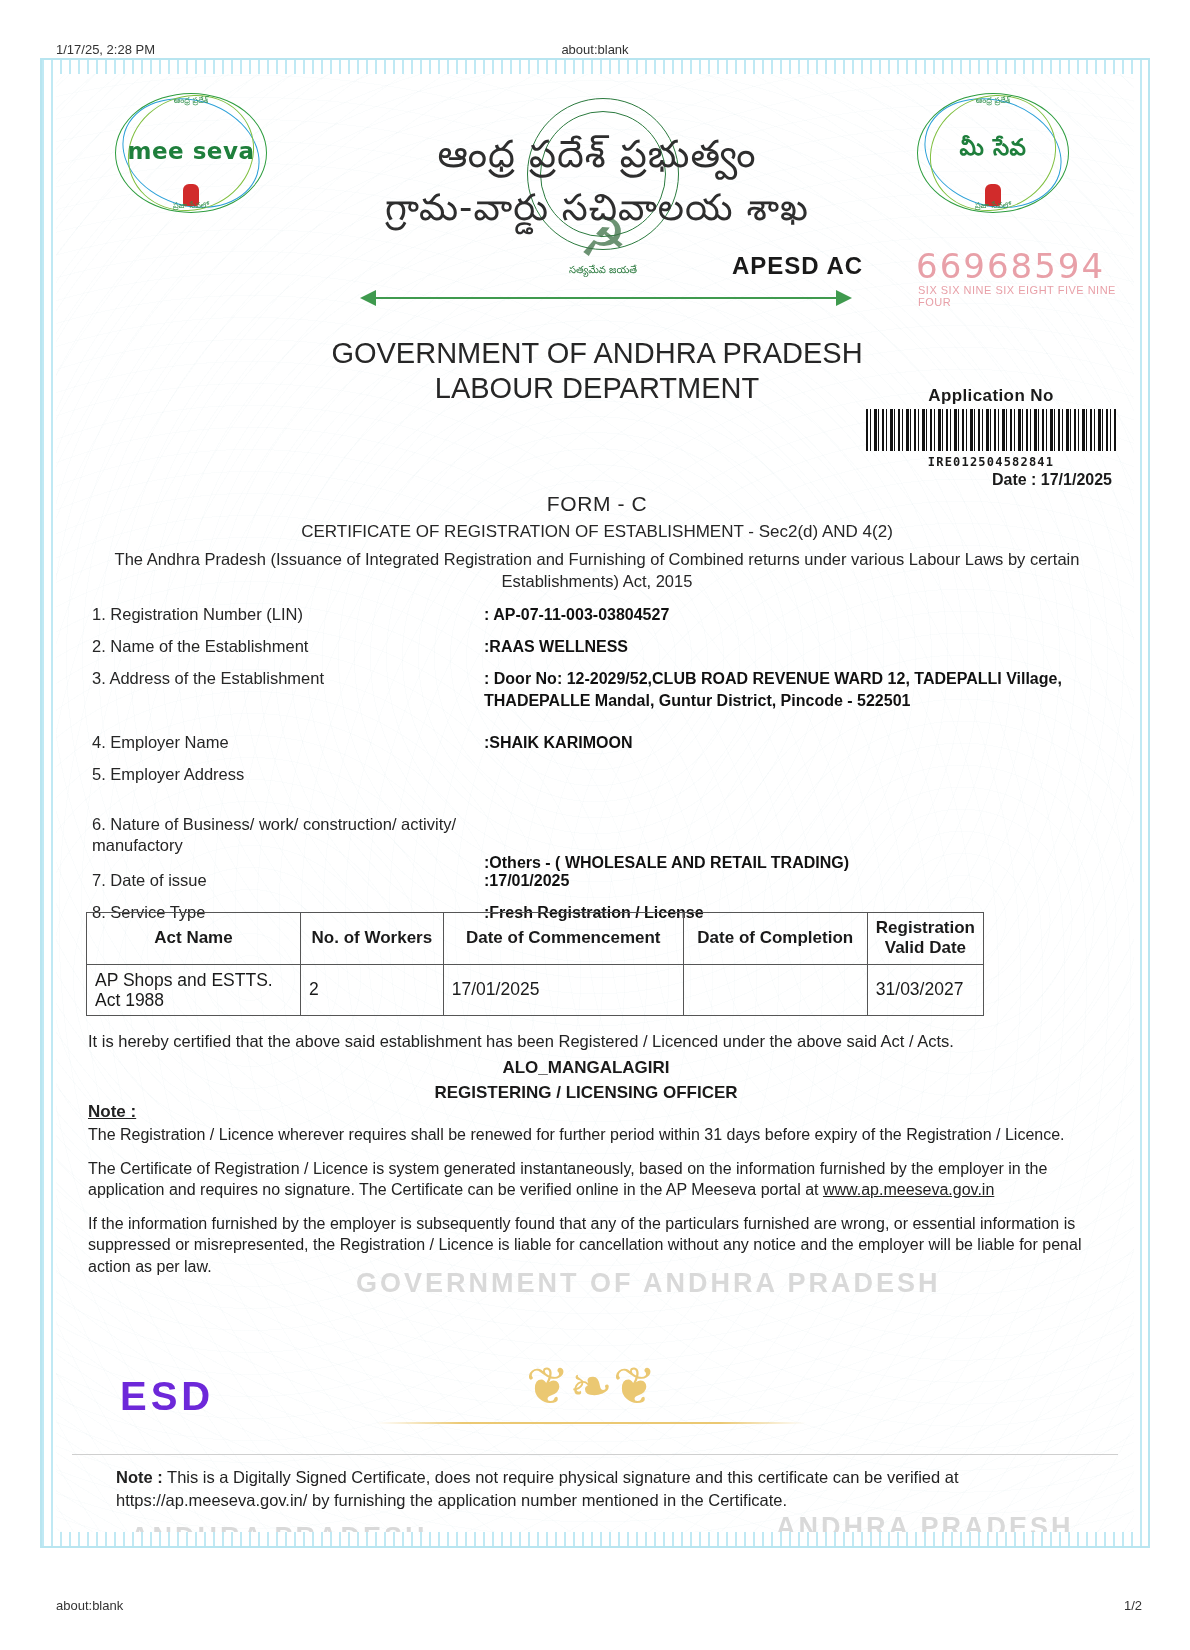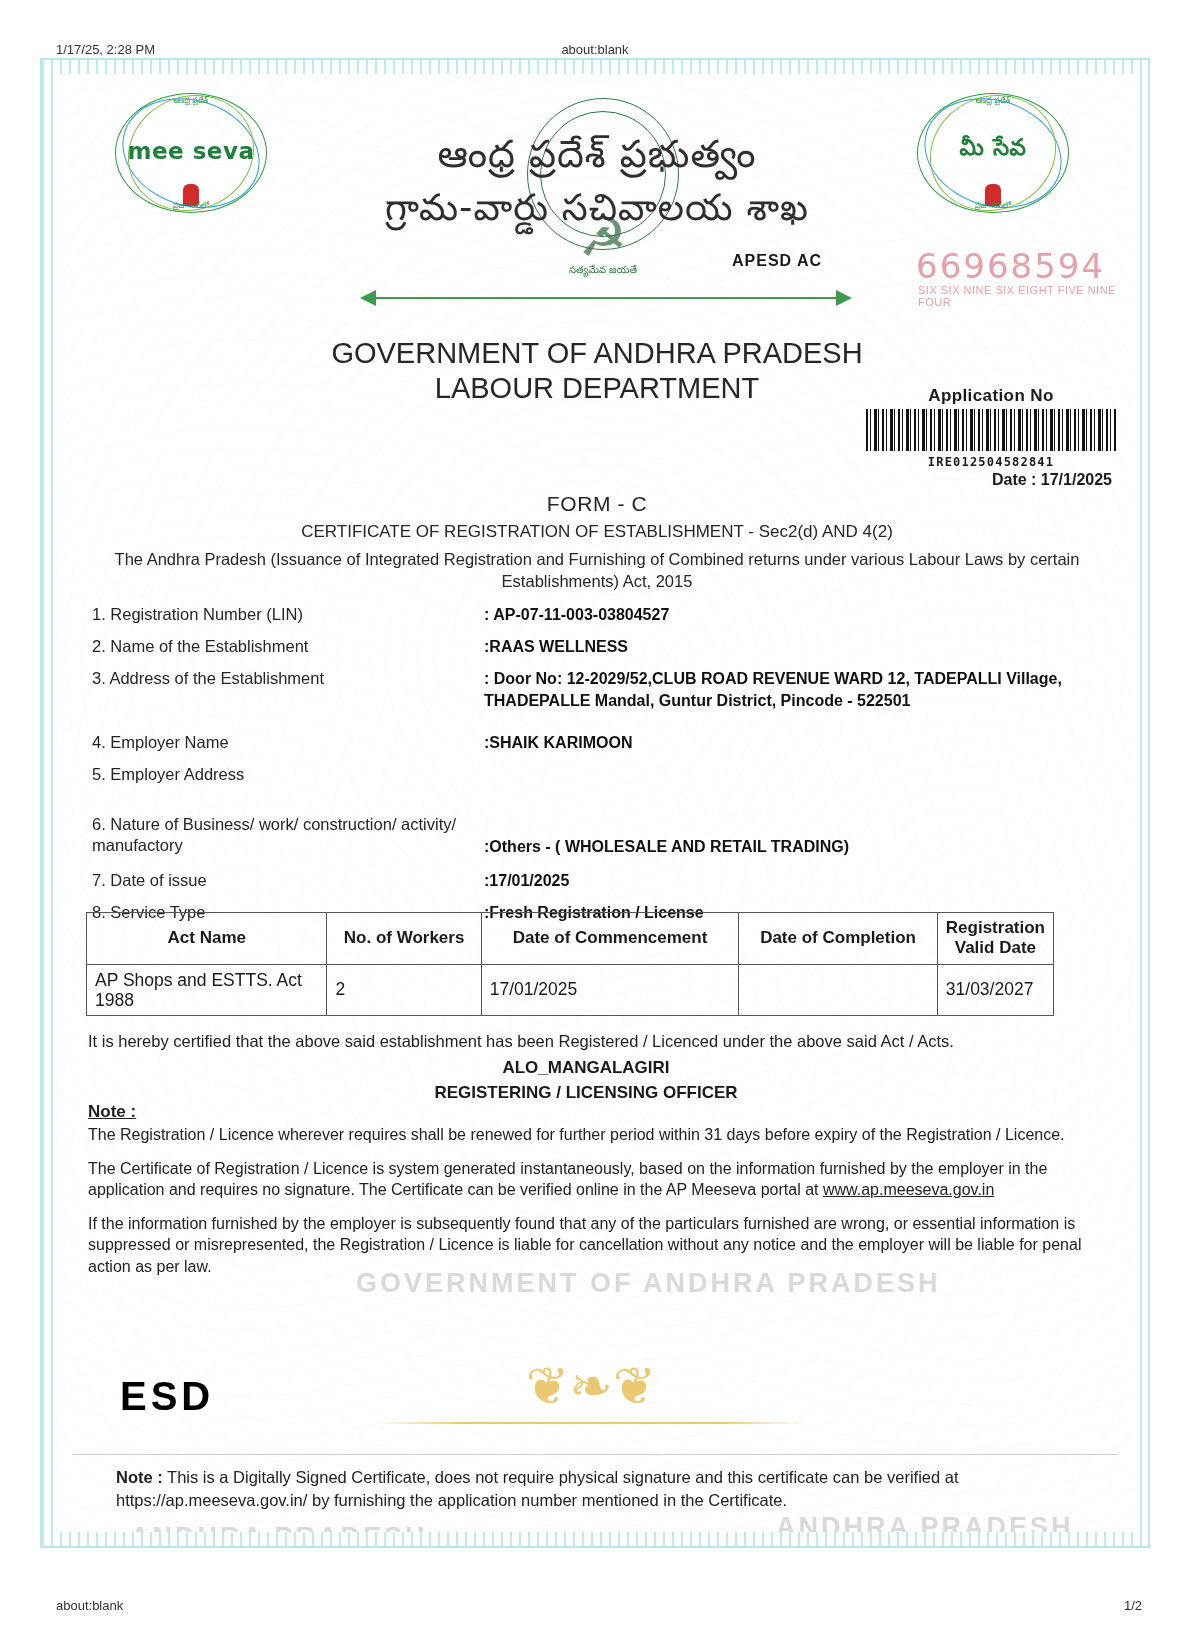--- a/index.html
+++ b/index.html
@@ -212,21 +212,21 @@
     text-align: center;
     font-family: "DejaVu Sans", sans-serif;
     font-size: 37px;
     color: #2e2e2e;
     letter-spacing: 1px;
   }
 
   .apesd-label {
     position: absolute;
     left: 676px; top: 178px;
-    font-size: 16px;
+    font-size: 24px;
     font-weight: bold;
     letter-spacing: 1px;
     color: #1a1a1a;
   }
   .apesd-num {
     position: absolute;
     left: 860px; top: 172px;
     font-family: "DejaVu Sans", sans-serif;
     font-size: 34px;
     color: #e8a0a8;
@@ -330,21 +330,21 @@
     font-size: 16px;
     font-weight: bold;
     color: #111;
     line-height: 1.35;
   }
 
   
   .tbl {
     position: absolute;
     left: 30px; top: 838px;
-    width: 968px;
+    width: 898px;
     border-collapse: collapse;
   }
   .tbl th, .tbl td {
     border: 1px solid #555;
     padding: 5px 8px;
     font-size: 17px;
   }
   .tbl th {
     font-weight: bold;
     text-align: center;
@@ -403,21 +403,21 @@
   }
   .wm.w1 { left: 300px; top: 1194px; }
   .wm.w2 { left: 74px;  top: 1448px; }
   .wm.w3 { left: 720px; top: 1438px; }
   .esd {
     position: absolute;
     left: 64px; top: 1300px;
     font-size: 40px;
     font-weight: bold;
     letter-spacing: 4px;
-    color: #000000;
+    color: #6d28d9;
   }
 
   
   .ornament {
     position: absolute;
     left: 300px; top: 1286px;
     width: 470px; height: 90px;
     color: #e8bf5a;
     font-size: 52px;
     text-align: center;
@@ -533,21 +533,21 @@
       </div>
       <div class="frow">
         <div class="flabel">4. Employer Name</div>
         <div class="fvalue">:SHAIK KARIMOON</div>
       </div>
       <div class="frow" style="min-height:48px">
         <div class="flabel">5. Employer Address</div>
       </div>
       <div class="frow" style="min-height:54px">
         <div class="flabel">6. Nature of Business/ work/ construction/ activity/ manufactory</div>
-        <div class="fvalue" style="top:22px">:Others - ( WHOLESALE AND RETAIL TRADING)</div>
+        <div class="fvalue" style="top:38px">:Others - ( WHOLESALE AND RETAIL TRADING)</div>
       </div>
       <div class="frow">
         <div class="flabel">7. Date of issue</div>
         <div class="fvalue">:17/01/2025</div>
       </div>
       <div class="frow">
         <div class="flabel">8. Service Type</div>
         <div class="fvalue">:Fresh Registration / License</div>
       </div>
     </div>

